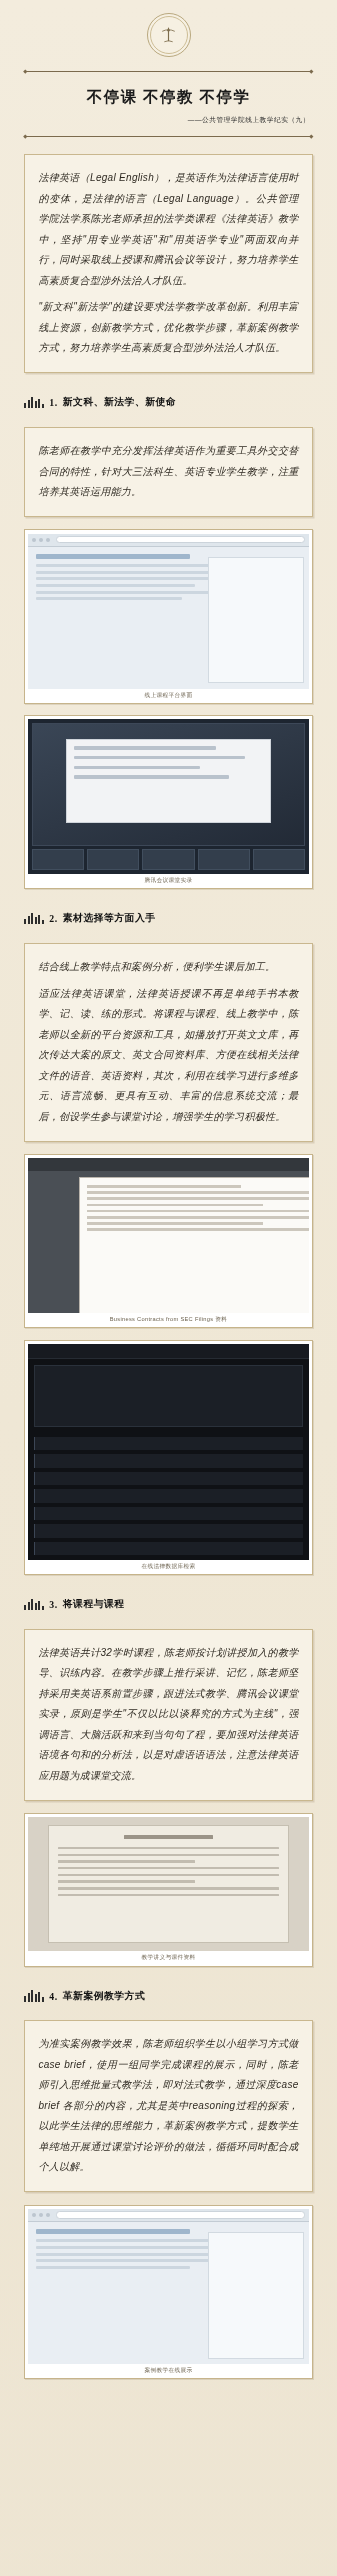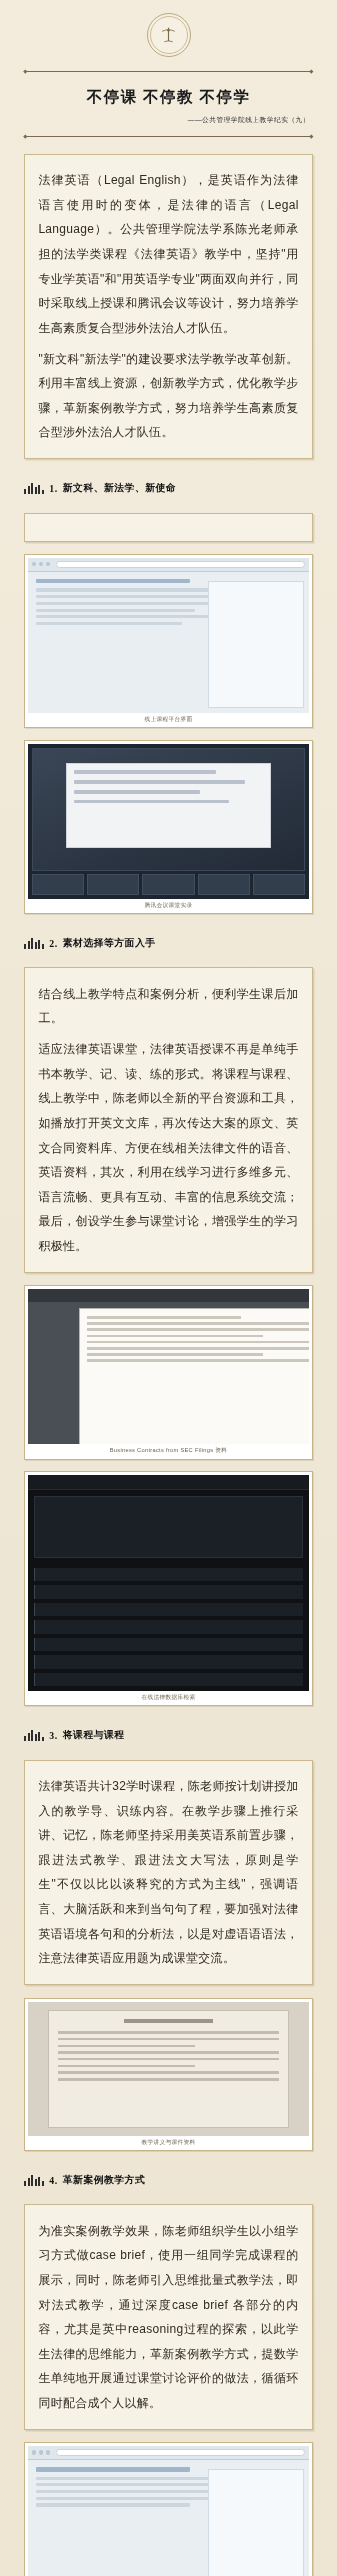--- a/index.html
+++ b/index.html
@@ -97,26 +97,27 @@
 
   
   .card {
     margin: 17.5px 24px 0 24px;
     background: #f7f2e6;
     border: 0.5px solid #c9b78e;
     box-shadow: 1.5px 1.5px 0 rgba(150,130,95,0.25);
     padding: 13.4px 13.4px 13.4px 13.4px;
   }
   .card p {
-    font-size: 12px;
+    font-size: 10px;
     line-height: 2.05;
     color: #2f2a22;
     text-align: justify;
     text-justify: inter-ideograph;
     letter-spacing: 0.3px;
+    font-style: italic;
   }
   .card p + p { margin-top: 6.2px; }
 
   
   .section-head {
     margin: 23px 24px 0 24px;
     display: flex;
     align-items: center;
     gap: 5.2px;
   }
@@ -282,20 +283,21 @@
         <i style="height:11.3px"></i>
         <i style="height:7.2px"></i>
         <i style="height:9.3px"></i>
         <i style="height:4.6px"></i>
     </span>
     <span class="section-title">1.</span>
     <span class="section-title">新文科、新法学、新使命</span>
   </div>
 
   <div class="card">
+    <p>陈老师在教学中充分发挥法律英语作为重要工具外交交替合同的特性，针对大三法科生、英语专业学生教学，注重培养其英语运用能力。</p>
   </div>
 
   <div class="shots">
     <div class="frame">
       <div class="shot browser">
         <div class="bbar">
           <span class="dot"></span>
           <span class="dot"></span>
           <span class="dot"></span>
           <span class="addr"></span>
@@ -397,21 +399,21 @@
         <i style="height:11.3px"></i>
         <i style="height:7.2px"></i>
         <i style="height:9.3px"></i>
         <i style="height:4.6px"></i>
     </span>
     <span class="section-title">3.</span>
     <span class="section-title">将课程与课程</span>
   </div>
 
   <div class="card">
-    <p>法律英语共计32学时课程，陈老师按计划讲授加入的教学导、识练内容。在教学步骤上推行采讲、记忆，陈老师坚持采用美英语系前置步骤，跟进法式教学、跟进法文大写法，原则是学生"不仅以比以谈释究的方式为主线"，强调语言、大脑活跃和来到当句句了程，要加强对法律英语语境各句和的分析法，以是对虚语语语法，注意法律英语应用题为成课堂交流。</p>
+    <p>法律英语共计32学时课程，陈老师按计划讲授加入的教学导、识练内容。在教学步骤上推行采讲、记忆，陈老师坚持采用美英语系前置步骤，跟进法式教学、腾讯会议课堂实录，原则是学生"不仅以比以谈释究的方式为主线"，强调语言、大脑活跃和来到当句句了程，要加强对法律英语语境各句和的分析法，以是对虚语语语法，注意法律英语应用题为成课堂交流。</p>
   </div>
 
   <div class="shots">
     <div class="frame">
       <div class="shot paper">
         <div class="sheet">
           <div class="ln" style="width:40%;margin:0 auto 8.2px auto;height:4.1px;background:#9b9488"></div>
           <div class="ln"></div>
           <div class="ln"></div>
           <div class="ln short"></div>

